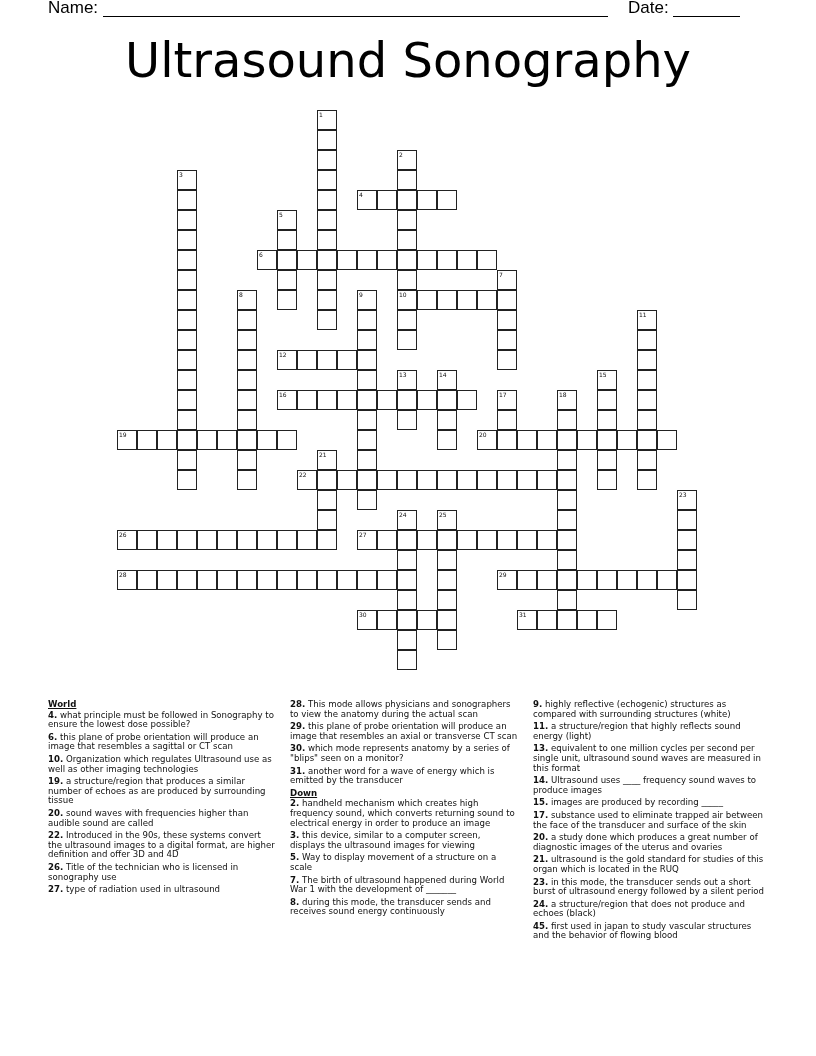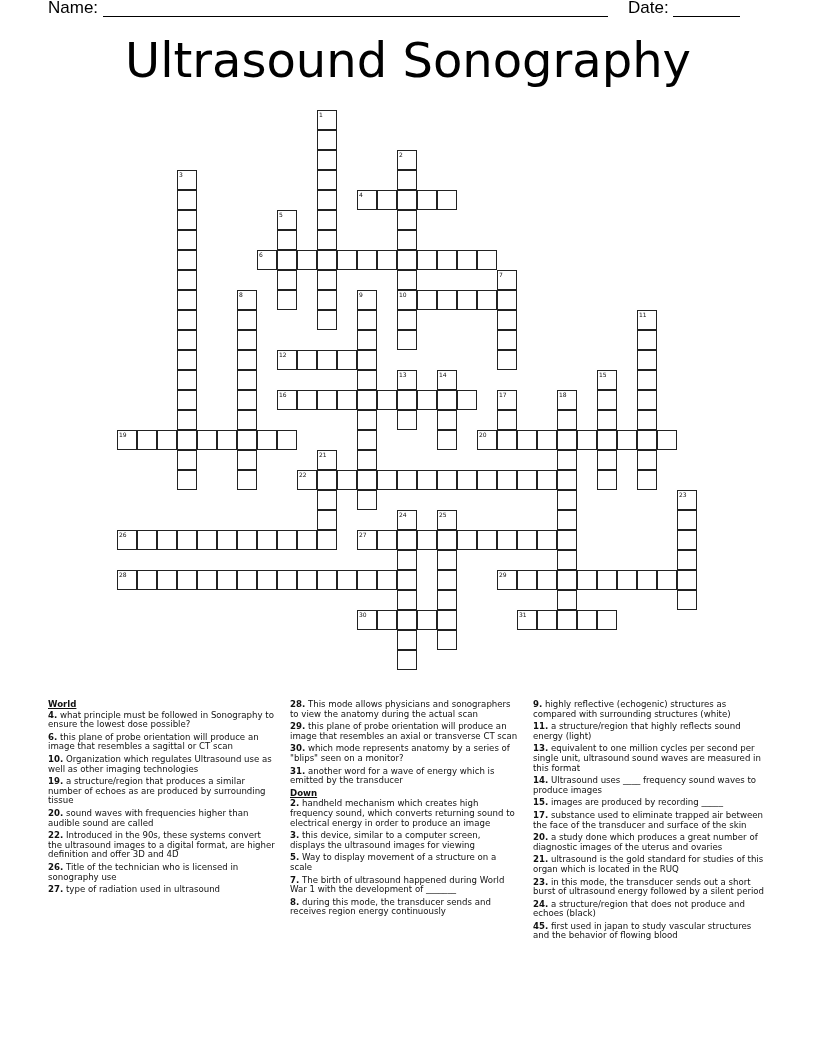--- a/index.html
+++ b/index.html
@@ -345,21 +345,21 @@
       <div class="clue"><b>29.</b><span> this plane of probe orientation will produce an image that resembles an axial or transverse CT scan</span></div>
       <div class="clue"><b>30.</b><span> which mode represents anatomy by a series of "blips" seen on a monitor?</span></div>
       <div class="clue"><b>31.</b><span> another word for a wave of energy which is emitted by the transducer</span></div>
     </div>
   <div class="sec">Down</div>
   <div id="c2b">
       <div class="clue"><b>2.</b><span> handheld mechanism which creates high frequency sound, which converts returning sound to electrical energy in order to produce an image</span></div>
       <div class="clue"><b>3.</b><span> this device, similar to a computer screen, displays the ultrasound images for viewing</span></div>
       <div class="clue"><b>5.</b><span> Way to display movement of a structure on a scale</span></div>
       <div class="clue"><b>7.</b><span> The birth of ultrasound happened during World War 1 with the development of _______</span></div>
-      <div class="clue"><b>8.</b><span> during this mode, the transducer sends and receives region energy continuously</span></div>
+      <div class="clue"><b>8.</b><span> during this mode, the transducer sends and receives sound energy continuously</span></div>
     </div>
 </div>
 <div class="clues col3">
   <div id="c3">
       <div class="clue"><b>9.</b><span> highly reflective (echogenic) structures as compared with surrounding structures (white)</span></div>
       <div class="clue"><b>11.</b><span> a structure/region that highly reflects sound energy (light)</span></div>
       <div class="clue"><b>13.</b><span> equivalent to one million cycles per second per single unit, ultrasound sound waves are measured in this format</span></div>
       <div class="clue"><b>14.</b><span> Ultrasound uses ____ frequency sound waves to produce images</span></div>
       <div class="clue"><b>15.</b><span> images are produced by recording _____</span></div>
       <div class="clue"><b>17.</b><span> substance used to eliminate trapped air between the face of the transducer and surface of the skin</span></div>

